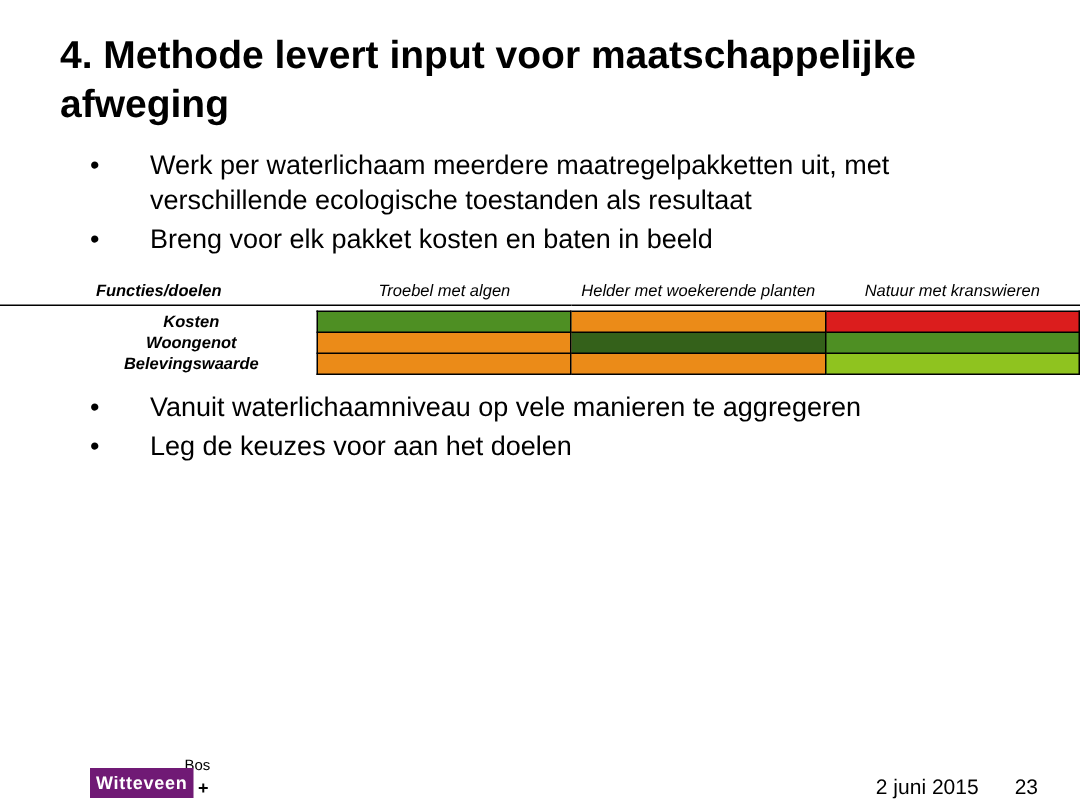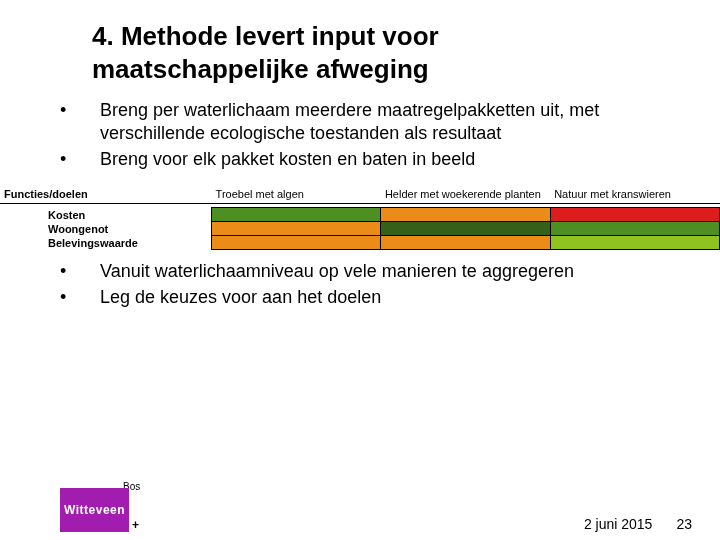--- a/index.html
+++ b/index.html
@@ -11,21 +11,21 @@
     position: relative;
     color: #000;
   }
   .slide {
     padding: 20px 0 0 0;
   }
   .title {
     font-size: 26px;
     font-weight: bold;
     line-height: 1.25;
-    padding: 0 60px 14px 92px;
+    padding: 0 60px 14px 40px;
   }
   .bullets {
     padding: 0 60px 10px 60px;
   }
   .bullet {
     display: flex;
     font-size: 18px;
     line-height: 1.3;
     margin-bottom: 2px;
   }
@@ -36,24 +36,25 @@
   .bullet .txt {
     flex: 1;
   }
   .matrix {
     width: 100%;
     font-size: 11px;
     border-collapse: collapse;
     margin: 4px 0 10px 0;
   }
   .matrix th, .matrix td {
-    text-align: left;
+    text-align: center;
     font-weight: normal;
     padding: 1px 4px;
     border: 0;
+    font-style: italic;
   }
   .matrix thead th {
     border-bottom: 1px solid #000;
     padding-bottom: 3px;
   }
   .matrix thead th:first-child {
     font-weight: bold;
   }
   .matrix tbody td:first-child {
     width: 200px;
@@ -85,24 +86,24 @@
     align-items: flex-end;
     gap: 2px;
   }
   .logo-top {
     font-size: 10px;
     color: #000;
     margin-left: 63px;
     margin-bottom: -4px;
   }
   .logo-bottom {
-    background: #a21caf;
+    background: #701a75;
     color: #fff;
     font-size: 12px;
-    padding: 15px 4px;
+    padding: 3px 4px;
     font-weight: bold;
     letter-spacing: 0.5px;
     text-align: center;
   }
   .logo-plus {
     font-size: 12px;
     font-weight: bold;
     margin-left: 1px;
   }
   .foot-right {
@@ -114,21 +115,21 @@
 </style>
 </head>
 <body>
 
 <div class="slide">
   <div class="title">4. Methode levert input voor maatschappelijke afweging</div>
 
   <div class="bullets">
     <div class="bullet">
       <span class="dot">•</span>
-      <span class="txt">Breng per waterlichaam meerdere maatregelpakketten uit, met verschillende ecologische toestanden als resultaat</span>
+      <span class="txt">Werk per waterlichaam meerdere maatregelpakketten uit, met verschillende ecologische toestanden als resultaat</span>
     </div>
     <div class="bullet">
       <span class="dot">•</span>
       <span class="txt">Breng voor elk pakket kosten en baten in beeld</span>
     </div>
   </div>
 
   <table class="matrix">
     <thead>
       <tr>

